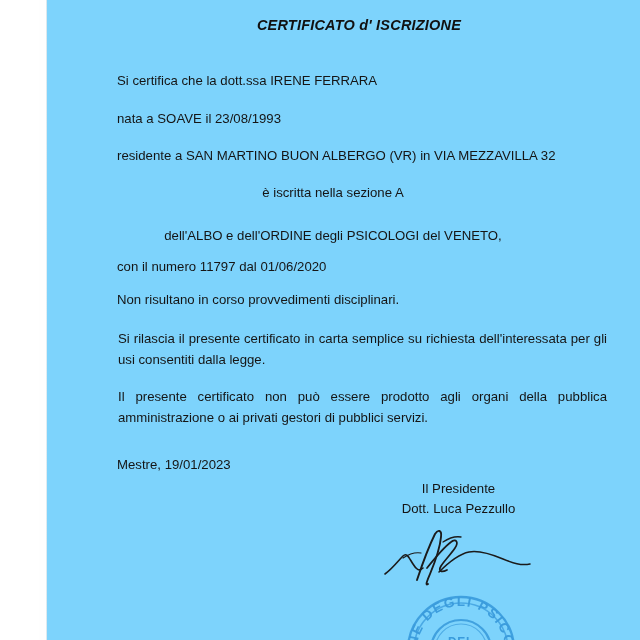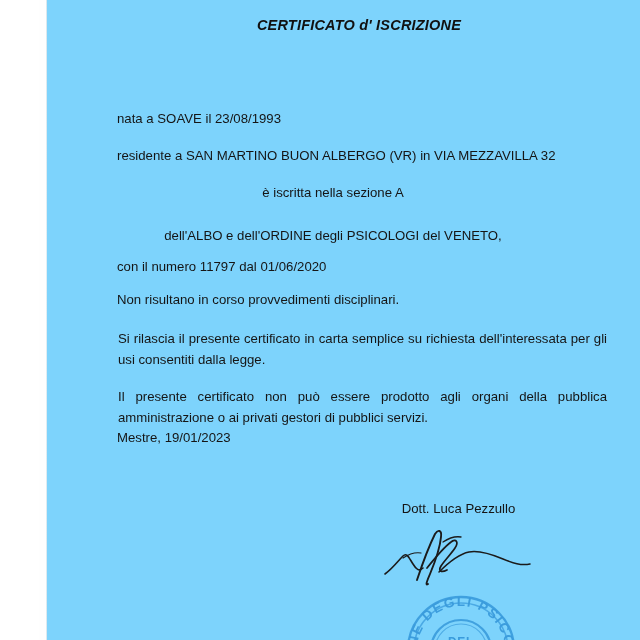--- a/index.html
+++ b/index.html
@@ -119,39 +119,41 @@
 </head>
 <body>
 
 <div id="page">
 
   <div class="scan-edge-2"></div>
   <div class="scan-edge"></div>
 
   <div class="doc-title">CERTIFICATO d' ISCRIZIONE</div>
 
+  <div class="line" style="top:72px;">Si certifica che la dott.ssa IRENE FERRARA</div>
 
   <div class="line" style="top:110px;">nata a SOAVE il 23/08/1993</div>
 
   <div class="line" style="top:147px;">residente a SAN MARTINO BUON ALBERGO (VR) in VIA MEZZAVILLA 32</div>
 
   <div class="centered" style="top:184px;">è iscritta nella sezione A</div>
 
   <div class="centered" style="top:227px;">dell'ALBO e dell'ORDINE degli PSICOLOGI del VENETO,</div>
 
   <div class="line" style="top:258px;">con il numero 11797 dal 01/06/2020</div>
 
   <div class="line" style="top:291px;">Non risultano in corso provvedimenti disciplinari.</div>
 
   <div class="para" style="top:329px;"><span>Si rilascia il presente certificato in carta semplice su richiesta dell'interessata per gli usi consentiti dalla legge.</span></div>
 
   <div class="para" style="top:387px;"><span>Il presente certificato non può essere prodotto agli organi della pubblica amministrazione o ai privati gestori di pubblici servizi.</span></div>
 
-  <div class="line" style="top:429px;">Mestre, 19/01/2023</div>
+  <div class="line" style="top:456px;">Mestre, 19/01/2023</div>
 
+  <div class="sign-block" style="top:479px;">Il Presidente</div>
 
   <div class="sign-block" style="top:499px;">Dott. Luca Pezzullo</div>
 
   <div class="signature">
     <svg width="150" height="62" viewBox="0 0 150 62" fill="none">
       <path d="M2 46 C 10 40, 14 34, 20 28 C 24 24, 26 30, 30 36 C 33 41, 36 44, 40 40" stroke="#1b1b1b" stroke-width="1.6" stroke-linecap="round" fill="none"></path>
       <path d="M34 52 C 40 34, 46 18, 52 6 C 55 1, 59 2, 58 9 C 57 20, 52 34, 47 46 C 44 53, 42 58, 45 56" stroke="#1b1b1b" stroke-width="1.9" stroke-linecap="round" fill="none"></path>
       <path d="M44 40 C 52 30, 60 20, 68 14 C 73 10, 76 14, 72 20 C 68 26, 62 32, 58 38 C 55 43, 58 45, 64 42" stroke="#1b1b1b" stroke-width="1.7" stroke-linecap="round" fill="none"></path>
       <path d="M56 44 C 66 34, 76 26, 86 24 C 96 22, 108 26, 120 31 C 130 35, 138 38, 147 36" stroke="#1b1b1b" stroke-width="1.5" stroke-linecap="round" fill="none"></path>
       <path d="M60 14 C 66 10, 72 8, 78 9" stroke="#1b1b1b" stroke-width="1.3" stroke-linecap="round" fill="none"></path>

